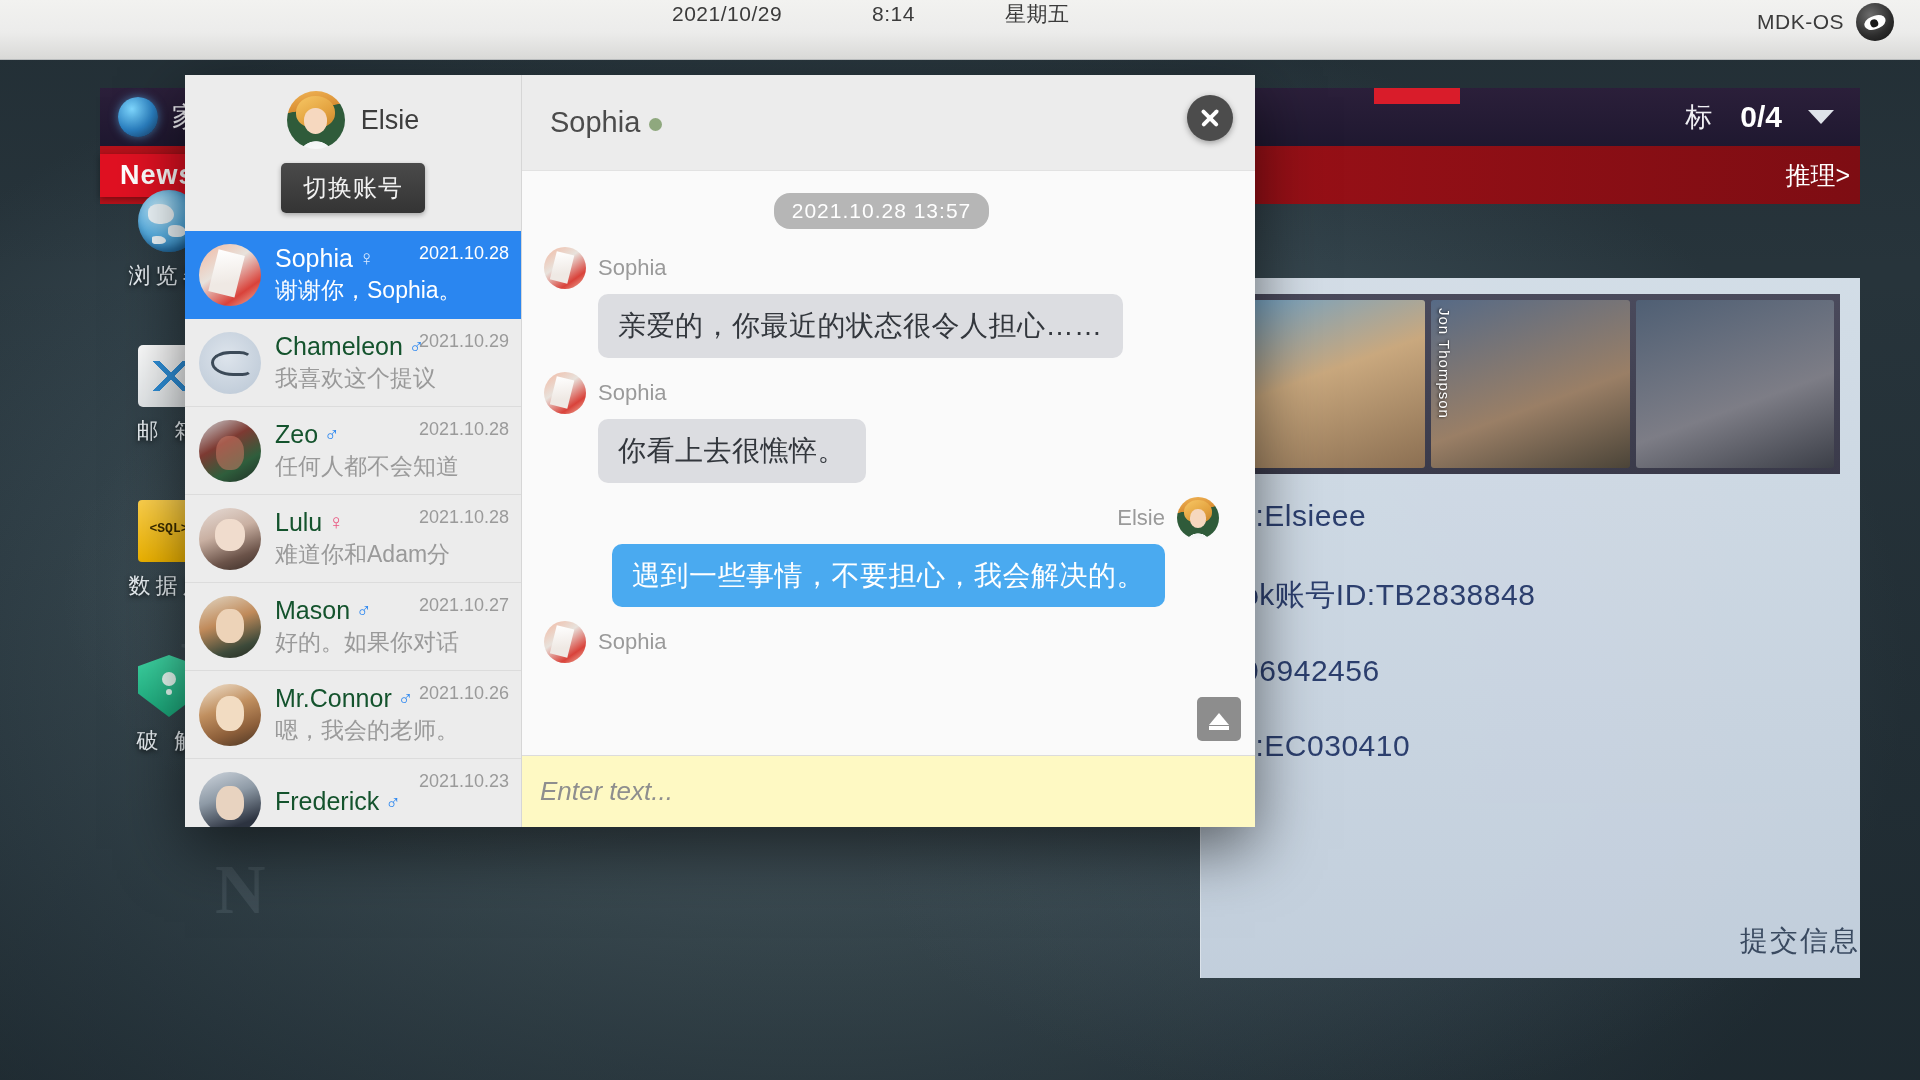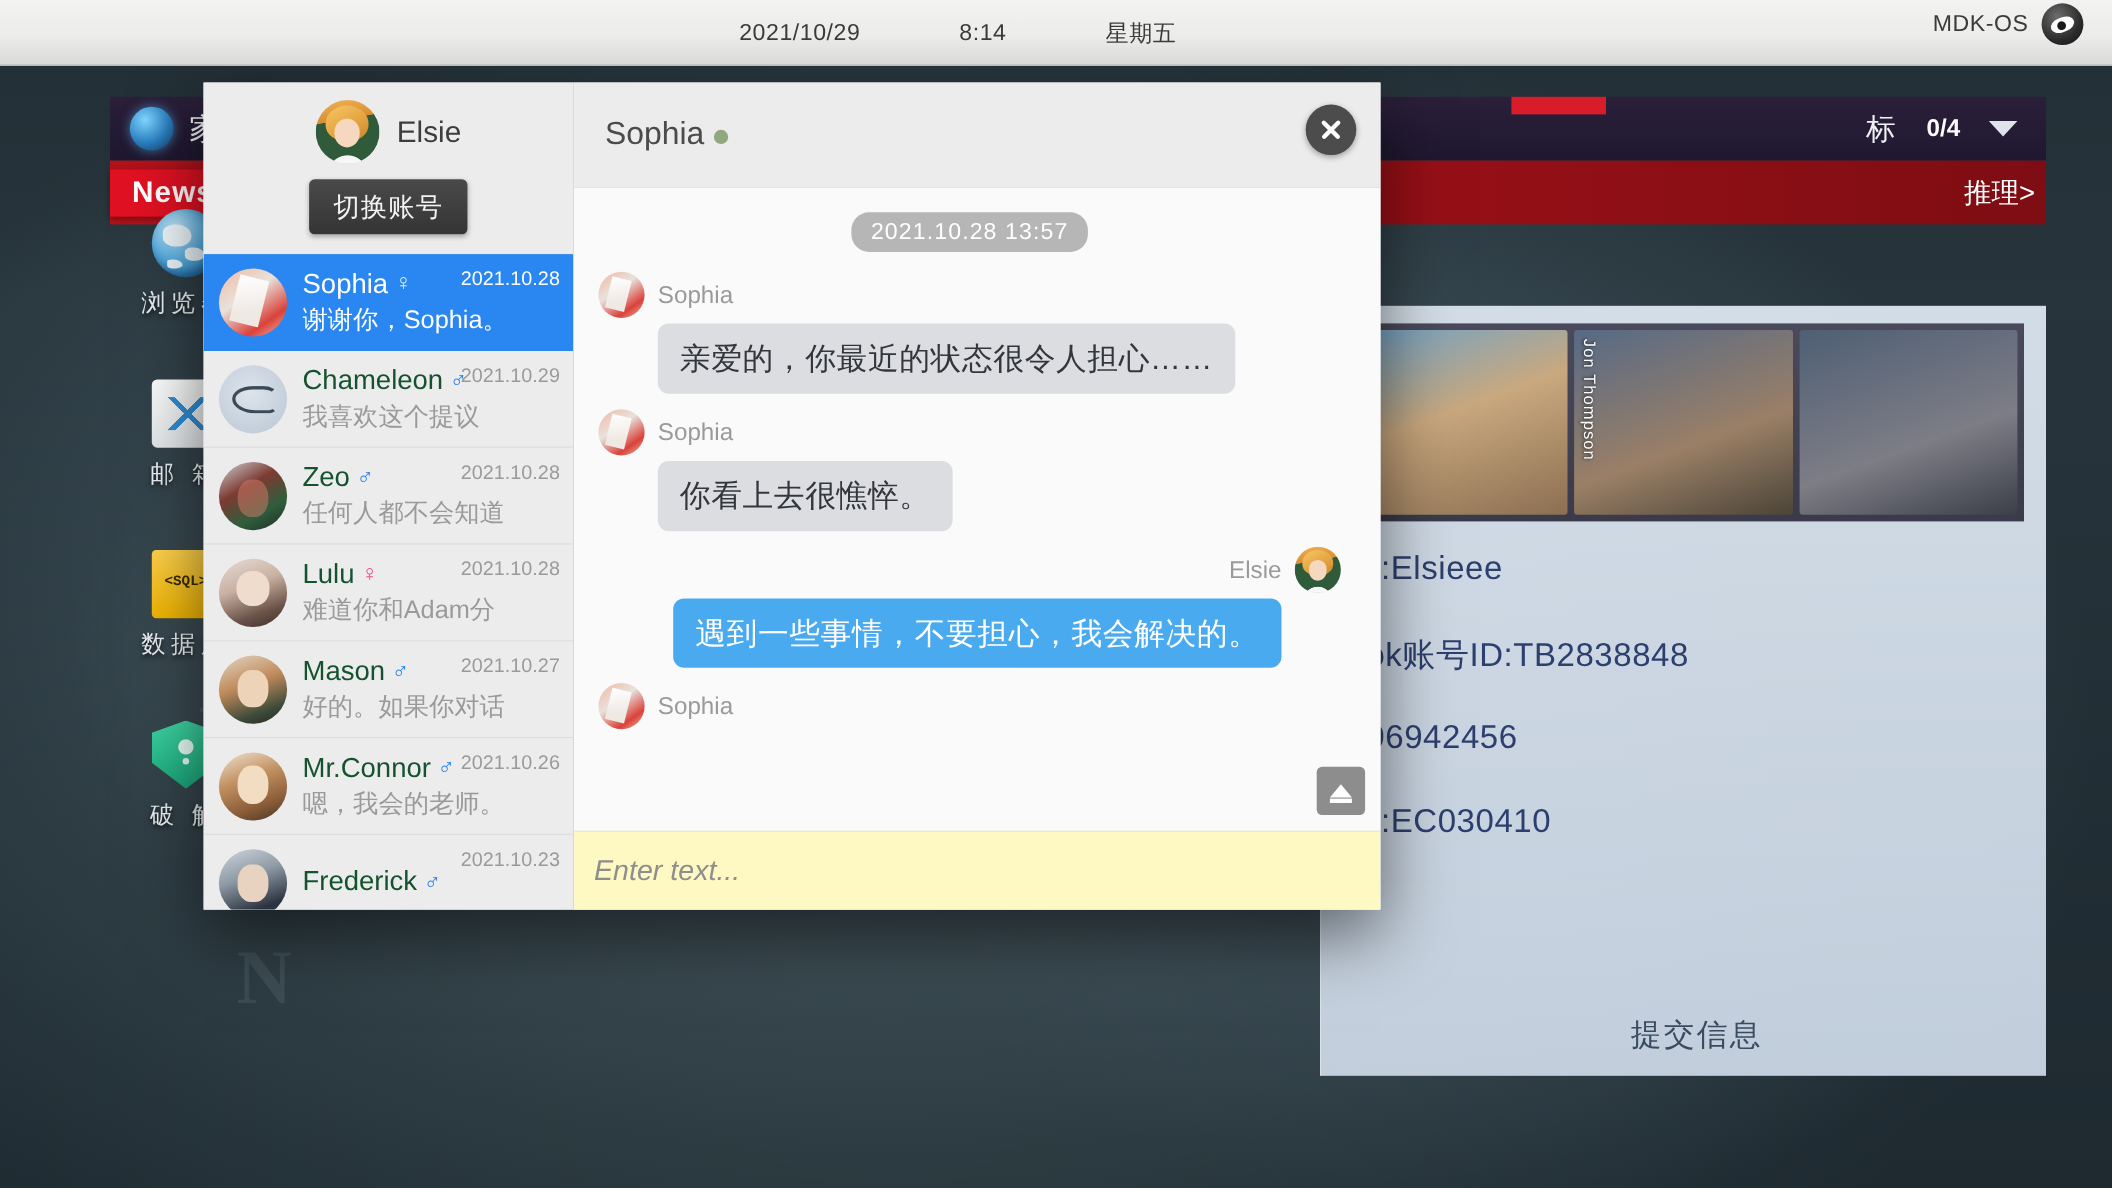--- a/index.html
+++ b/index.html
@@ -27,21 +27,21 @@
     position: absolute; color: rgba(200,215,225,.10);
     font-size: 92px; font-weight: 700; letter-spacing: 4px;
     font-family: "Liberation Serif", serif; user-select: none;
   }
 
   
   #topbar {
     position: absolute; top: 0; left: 0; width: 1920px; height: 60px;
     background: linear-gradient(180deg, #f2f2f0 0%, #ececeb 55%, #d9d9d7 100%);
     border-bottom: 1px solid #b9bcbd;
-    display: flex; align-items: center;
+    display: flex; align-items: flex-start;
     z-index: 40;
   }
   #topbar .clock-group {
     display: flex; align-items: center; gap: 90px;
     margin-left: 672px;
     font-size: 21px; color: #3b3b3b; letter-spacing: .5px;
   }
   #topbar .os-group {
     position: absolute; right: 26px; top: 0; height: 44px;
     display: flex; align-items: center; gap: 12px;
@@ -128,21 +128,21 @@
     display: flex; align-items: center;
     color: #f0f0f4;
   }
   .gt-orb {
     margin-left: 18px; width: 40px; height: 40px; border-radius: 50%;
     background: radial-gradient(circle at 35% 30%, #7fd8ff 0%, #2a7fc0 55%, #15365c 100%);
     box-shadow: 0 0 10px rgba(90,180,240,.6);
   }
   .gt-title { margin-left: 14px; font-size: 27px; letter-spacing: 2px; }
   .gt-right { margin-left: auto; display: flex; align-items: center; gap: 26px; margin-right: 26px; }
-  .gt-count { font-size: 22px; font-weight: 700; color: #ffffff; }
+  .gt-count { font-size: 30px; font-weight: 700; color: #ffffff; }
   .gt-chev {
     width: 0; height: 0; border-left: 13px solid transparent;
     border-right: 13px solid transparent; border-top: 14px solid #dfe3ea;
   }
   .gt-redtab {
     position: absolute; right: 400px; top: 0; width: 86px; height: 16px;
     background: #d91c2a;
   }
   #news-banner {
     position: absolute; left: 0; top: 58px; width: 1760px; height: 58px;
@@ -182,21 +182,21 @@
     position: absolute; left: 24px; top: 218px; right: 20px;
     display: flex; flex-direction: column; gap: 38px;
     color: #2c3f6e; font-size: 30px; letter-spacing: .5px;
   }
   .pp-footer {
     position: absolute; left: 24px; bottom: 86px; right: 20px;
     color: #2c3f6e; font-size: 29px;
   }
   .pp-submit {
     position: absolute; left: 0; right: 0; bottom: 18px;
-    text-align: center; color: #3a4a60; font-size: 28px; letter-spacing: 2px; padding-left: 24px;
+    text-align: right; color: #3a4a60; font-size: 28px; letter-spacing: 2px; padding-left: 24px;
   }
 
   
   #chat-modal {
     position: absolute; left: 185px; top: 75px;
     width: 1070px; height: 752px;
     background: #f2f2f2;
     box-shadow: 0 22px 60px rgba(0,0,0,.55);
     display: flex; z-index: 30;
     overflow: hidden;

